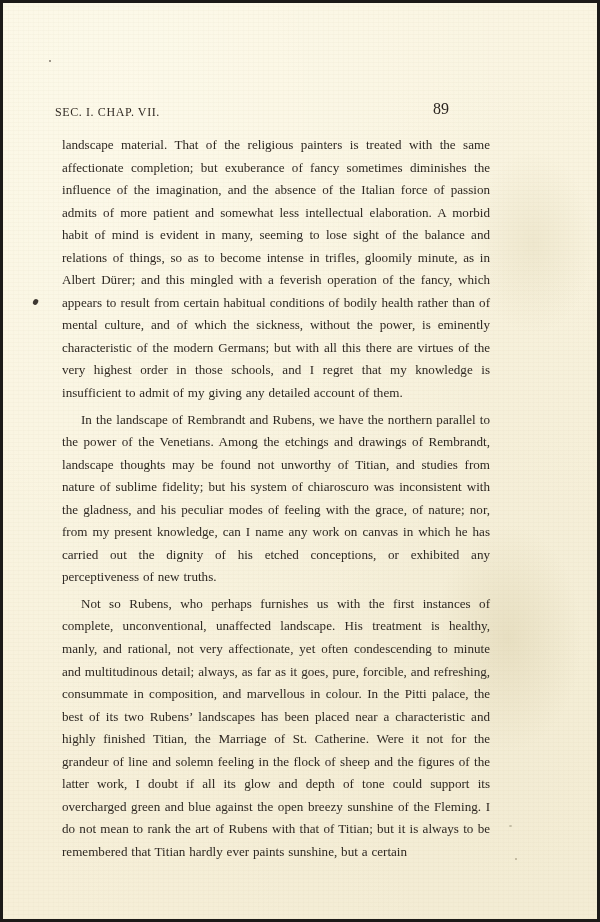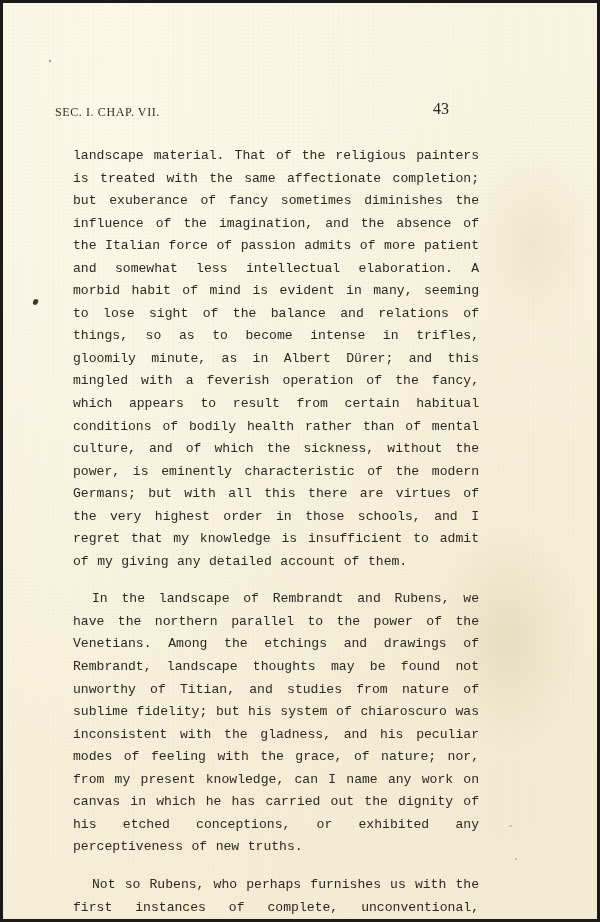--- a/index.html
+++ b/index.html
@@ -105,24 +105,23 @@
     width: 436px;
     font-family: "Liberation Serif", serif;
     font-size: 13.1px;
     line-height: 22.55px;
     color: #2e2822;
     text-align: justify;
     text-justify: inter-word;
     -webkit-font-smoothing: antialiased;
   }
   .body-text p {
-    margin: 15px;
+    margin: 4px;
     text-indent: 19px;
     word-spacing: 0.6px;
-    font-family: Liberation Mono, monospace;
   }
   .body-text p.first {
     text-indent: 0;
   }
 
   .ink-speck {
     position: absolute;
     left: 30px;
     top: 296px;
     width: 5px;
@@ -164,21 +163,21 @@
   <div class="paper">
 
     <div class="grain"></div>
     <div class="stain-a"></div>
     <div class="stain-b"></div>
 
     <div class="content">
 
       <div class="running-head">
         <span class="rh-sec">SEC. I. CHAP. VII.</span>
-        <span class="rh-folio">43</span>
+        <span class="rh-folio">89</span>
       </div>
 
       <div class="body-text">
         <p class="first">landscape material.    That of the religious painters is treated with the same affectionate completion; but exuberance of fancy sometimes diminishes the influence of the imagination, and the absence of the Italian force of passion admits of more patient and somewhat less intellectual elaboration.    A morbid habit of mind is evident in many, seeming to lose sight of the balance and relations of things, so as to become intense in trifles, gloomily minute, as in Albert Dürer; and this mingled with a feverish operation of the fancy, which appears to result from certain habitual conditions of bodily health rather than of mental culture, and of which the sickness, without the power, is eminently characteristic of the modern Germans; but with all this there are virtues of the very highest order in those schools, and I regret that my knowledge is insufficient to admit of my giving any detailed account of them.</p>
         <p>In the landscape of Rembrandt and Rubens, we have the northern parallel to the power of the Venetians.    Among the etchings and drawings of Rembrandt, landscape thoughts may be found not unworthy of Titian, and studies from nature of sublime fidelity; but his system of chiaroscuro was inconsistent with the gladness, and his peculiar modes of feeling with the grace, of nature; nor, from my present knowledge, can I name any work on canvas in which he has carried out the dignity of his etched conceptions, or exhibited any perceptiveness of new truths.</p>
         <p>Not so Rubens, who perhaps furnishes us with the first instances of complete, unconventional, unaffected landscape.    His treatment is healthy, manly, and rational, not very affectionate, yet often condescending to minute and multitudinous detail; always, as far as it goes, pure, forcible, and refreshing, consummate in composition, and marvellous in colour.    In the Pitti palace, the best of its two Rubens’ landscapes has been placed near a characteristic and highly finished Titian, the Marriage of St. Catherine.    Were it not for the grandeur of line and solemn feeling in the flock of sheep and the figures of the latter work, I doubt if all its glow and depth of tone could support its overcharged green and blue against the open breezy sunshine of the Fleming.    I do not mean to rank the art of Rubens with that of Titian; but it is always to be remembered that Titian hardly ever paints sunshine, but a certain</p>
       </div>
 
       <div class="ink-speck"></div>
       <div class="dust-a"></div>

